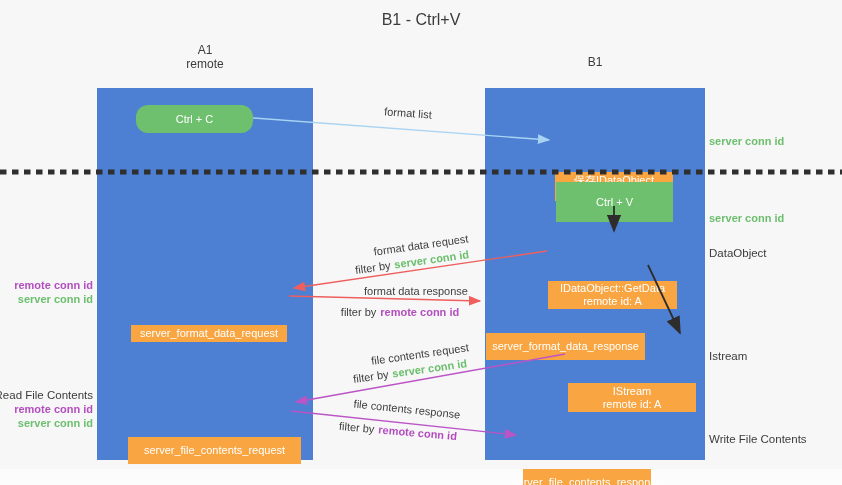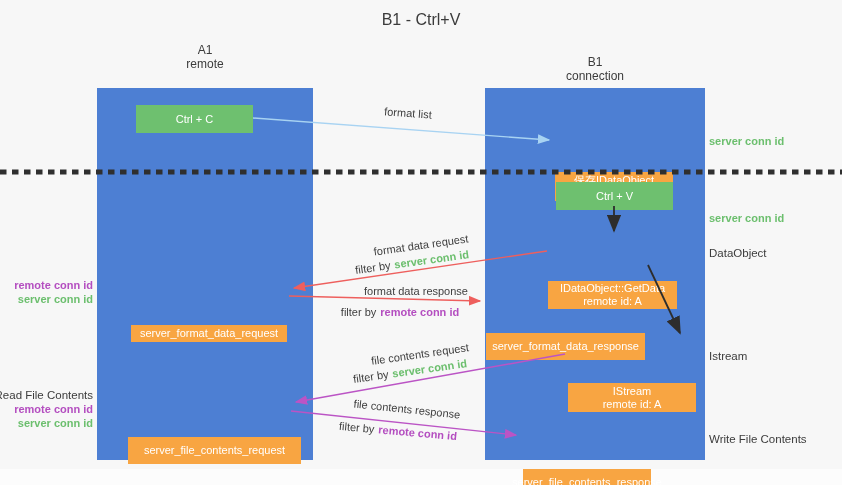--- a/index.html
+++ b/index.html
@@ -51,37 +51,36 @@
 <div class="abs title">
   <div>B1 - Ctrl+V</div>
 </div>
 
 <div class="abs lane-head" style="left:145px;top:43px;">
   <div>A1</div>
   <div>remote</div>
 </div>
 <div class="abs lane-head" style="left:535px;top:55px;">
   <div>B1</div>
-  <div>connection</div>
 </div>
 
 <div class="abs lane lane-a"></div>
 <div class="abs lane lane-b"></div>
 <div class="abs bottom-strip"></div>
 
-<div class="abs node green-node" style="left:136px;top:105px;width:117px;height:28px;">
+<div class="abs node green-node" style="left:136px;top:105px;width:117px;height:28px;border-radius:12px;">
   <div>Ctrl + C</div>
 </div>
 
 <div class="abs node orange-node" style="left:555px;top:128px;width:118px;height:29px;">
   <div>保存IDataObject</div>
   <div>remote id: A</div>
 </div>
 
-<div class="abs node green-node" style="left:556px;top:182px;width:117px;height:28px;">
+<div class="abs node green-node" style="left:556px;top:182px;width:117px;height:40px;">
   <div>Ctrl + V</div>
 </div>
 
 <div class="abs node orange-node" style="left:548px;top:237px;width:129px;height:28px;">
   <div>IDataObject::GetData</div>
   <div>remote id: A</div>
 </div>
 
 <div class="abs node orange-node" style="left:131px;top:281px;width:156px;height:17px;">
   <div>server_format_data_request</div>

